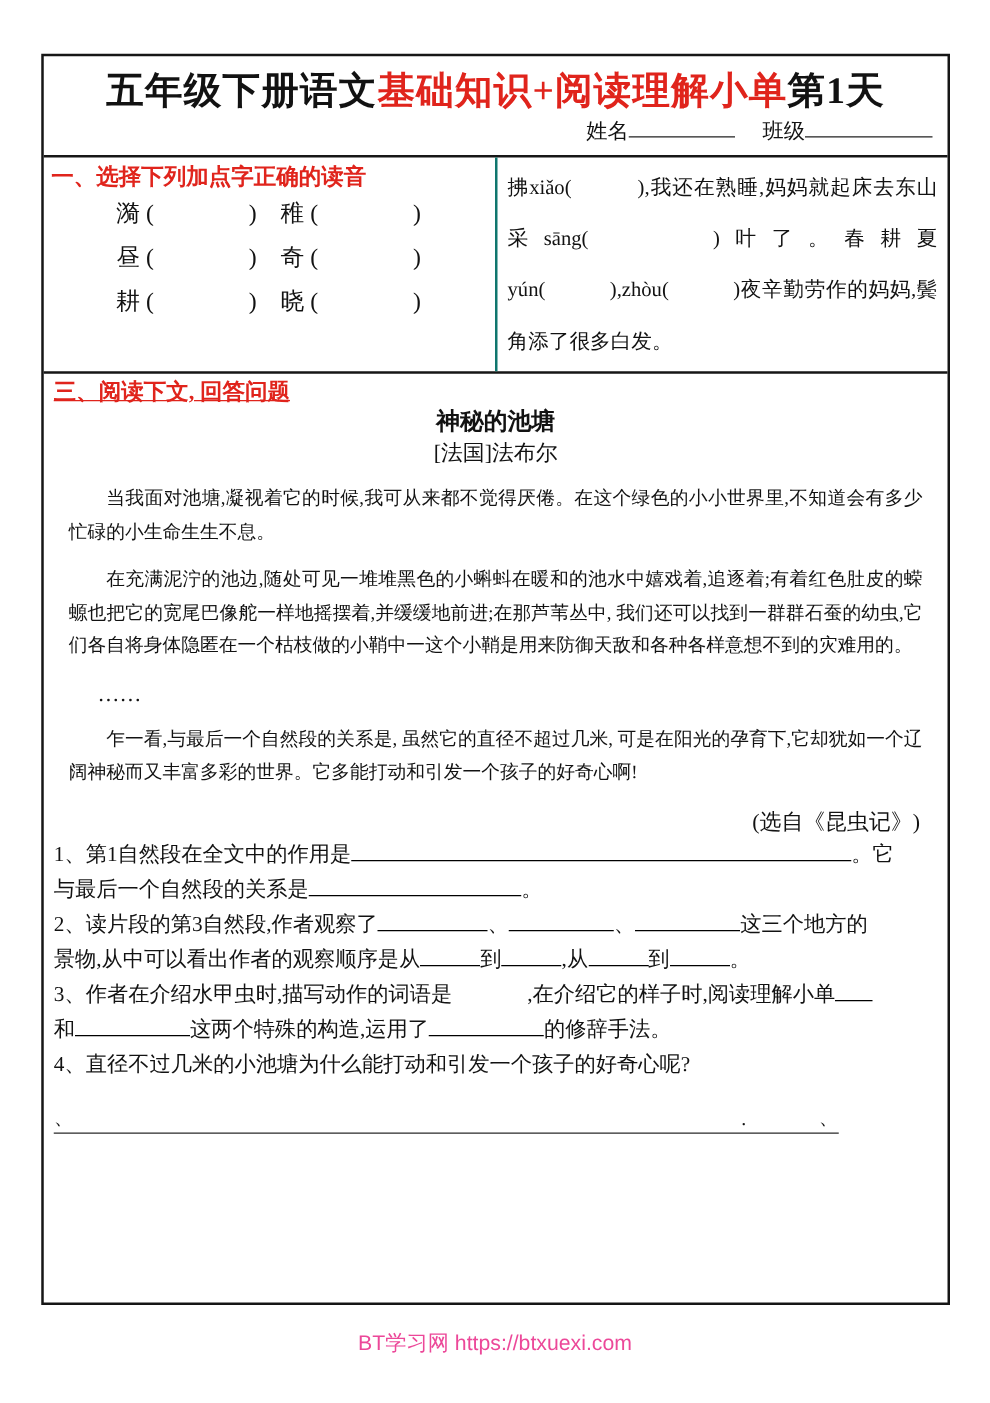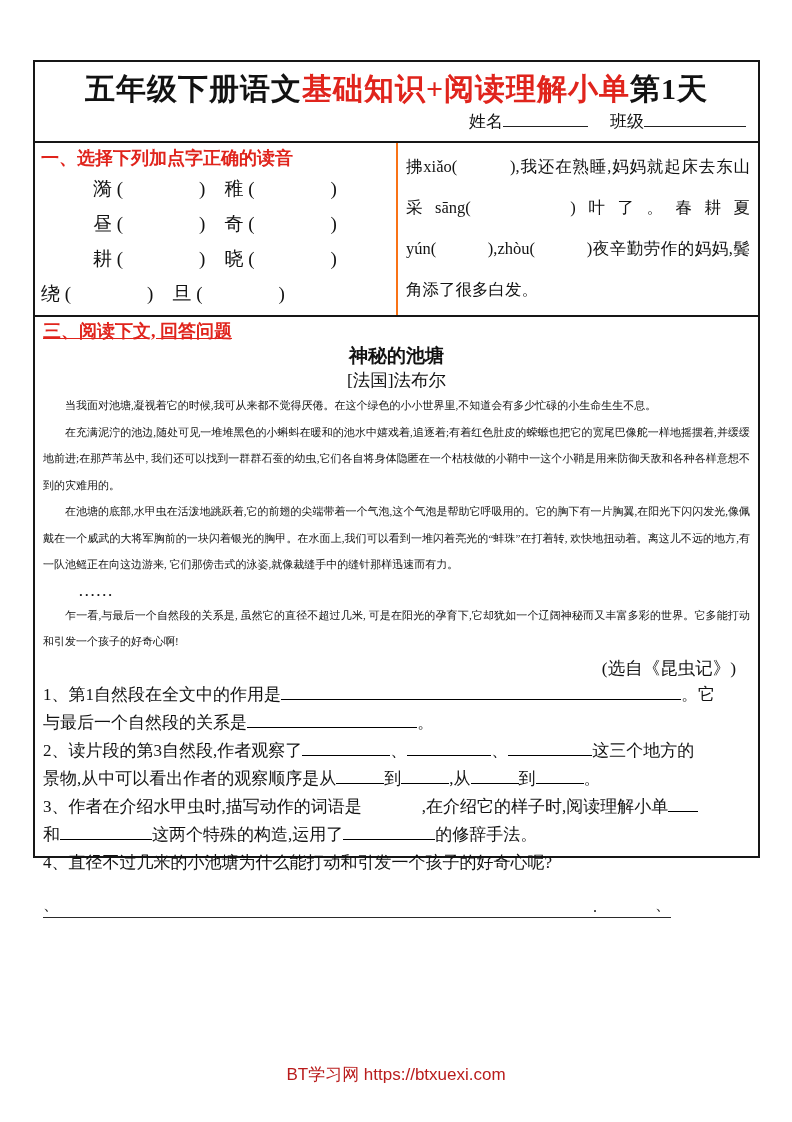--- a/index.html
+++ b/index.html
@@ -1,58 +1,58 @@
 <!DOCTYPE html>
 <html><head>
 <meta charset="utf-8">
 <style>
   html,body { margin:0; padding:0; background:#ffffff; }
   .sheet {
     position:relative; width:792px; height:1122px; background:#ffffff;
     font-family:"Liberation Serif", serif; color:#121212; overflow:hidden;
   }
   .frame {
-    position:absolute; left:33px; top:60px; width:727px; height:798px;
+    position:absolute; left:33px; top:43px; width:727px; height:1001px;
     border:2px solid #161616; box-sizing:border-box; background:#fff;
   }
   .doc-title { margin-top:7px; text-align:center; font-size:30px; font-weight:700; letter-spacing:1px; white-space:nowrap; }
   .doc-title .red { color:#e0241c; }
   .name-row { padding-right:12px; text-align:right; font-size:17px; }
   .u { display:inline-block; border-bottom:1.5px solid #222; height:15px; vertical-align:baseline; }
   .u85 { width:85px; margin-right:22px; } .u105 { width:102px; }
 
   .two-col { display:flex; margin-top:8px; border-top:2px solid #161616; border-bottom:2px solid #161616; }
-  .col-l { width:363px; border-right:2px solid #f97316; box-sizing:border-box; padding:3px 6px 4px 6px; }
+  .col-l { width:363px; border-right:2px solid #0f766e; box-sizing:border-box; padding:3px 6px 4px 6px; }
   .col-r { flex:1; box-sizing:border-box; padding:3px 8px 4px 8px; }
   .sec-head { color:#e0241c; font-weight:700; font-size:18px; line-height:25px; white-space:nowrap; }
   .pron-rows { font-size:19px; }
   .pron-row { line-height:35px; padding-left:52px; white-space:nowrap; }
   .pron-row.noindent { padding-left:0; }
   .pinyin-body { font-size:16.5px; line-height:41px; text-align:justify; }
 
   .sec3 { padding:2px 8px 0 8px; }
   .sec3 .sec-head { line-height:24px;text-decoration:underline; }
   .passage-title { text-align:center; font-weight:700; font-size:19px; line-height:25px; }
   .author { text-align:center; font-size:17.5px; line-height:24px; }
-  .para { font-size:11px; line-height:26.5px; text-align:justify; text-indent:2em; margin:0; }
+  .para { font-size:15px; line-height:26.5px; text-align:justify; text-indent:2em; margin:12px; }
   .ellipsis-line { font-size:17.5px; line-height:24px; text-indent:2em; }
   .source-line { text-align:right; font-size:17.5px; line-height:26px; padding-right:14px; }
   .qline { font-size:17px; line-height:28px; white-space:nowrap; }
   .blank { display:inline-block; border-bottom:1.3px solid #000; height:15px; vertical-align:baseline; }
   .gapsp { display:inline-block; height:15px; }
   .w400{width:400px} .w170{width:170px} .w88{width:88px} .w84{width:84px}
   .w48{width:48px} .w60{width:60px} .w30{width:30px} .w92{width:92px}
   .answer-line {
     margin-top:18px; width:628px; border-bottom:1.5px solid #2a2a2a;
     display:flex; align-items:flex-end; font-size:16px; padding-bottom:1px;
   }
   .answer-line .spacer { flex:1; }
   .answer-line .m3 { margin-left:58px; }
   .footer { position:absolute; left:0; top:1063px; width:100%; text-align:center;
-    color:#b91c1c; font-size:17px; font-family:"Liberation Sans", sans-serif; }
+    color:#ec4899; font-size:17px; font-family:"Liberation Sans", sans-serif; }
 </style>
 </head>
 <body>
 
 <div class="sheet">
   <div class="frame">
 
     <div class="doc-title">
       <span>五年级下册语文</span><span class="red">基础知识+阅读理解小单</span><span>第1天</span>
     </div>
@@ -61,35 +61,33 @@
       <span>姓名</span><span class="u u85"></span><span>班级</span><span class="u u105"></span>
     </div>
 
     <div class="two-col">
       <div class="col-l">
         <div class="sec-head">一、选择下列加点字正确的读音</div>
         <div class="pron-rows">
           <div class="pron-row">漪 (　　　　)　稚 (　　　　)</div>
           <div class="pron-row">昼 (　　　　)　奇 (　　　　)</div>
           <div class="pron-row">耕 (　　　　)　晓 (　　　　)</div>
-          <div class="pron-row noindent">绕 (　　　　)　旦 (　　　　)</div>
         </div>
       </div>
       <div class="col-r">
         <div class="pinyin-body">拂xiǎo(　　　),我还在熟睡,妈妈就起床去东山采sāng(　　　)叶了。春耕夏yún(　　　),zhòu(　　　)夜辛勤劳作的妈妈,鬓角添了很多白发。</div>
       </div>
     </div>
 
     <div class="sec3">
       <div class="sec-head">三、阅读下文, 回答问题</div>
       <div class="passage-title">神秘的池塘</div>
       <div class="author">[法国]法布尔</div>
       <p class="para">当我面对池塘,凝视着它的时候,我可从来都不觉得厌倦。在这个绿色的小小世界里,不知道会有多少忙碌的小生命生生不息。</p>
       <p class="para">在充满泥泞的池边,随处可见一堆堆黑色的小蝌蚪在暖和的池水中嬉戏着,追逐着;有着红色肚皮的蝾螈也把它的宽尾巴像舵一样地摇摆着,并缓缓地前进;在那芦苇丛中, 我们还可以找到一群群石蚕的幼虫,它们各自将身体隐匿在一个枯枝做的小鞘中一这个小鞘是用来防御天敌和各种各样意想不到的灾难用的。</p>
-      <p class="para">在池塘的底部,水甲虫在活泼地跳跃着,它的前翅的尖端带着一个气泡,这个气泡是帮助它呼吸用的。它的胸下有一片胸翼,在阳光下闪闪发光,像佩戴在一个威武的大将军胸前的一块闪着银光的胸甲。在水面上,我们可以看到一堆闪着亮光的“蚌珠”在打着转, 欢快地扭动着。离这儿不远的地方,有一队池鳐正在向这边游来, 它们那傍击式的泳姿,就像裁缝手中的缝针那样迅速而有力。</p>
       <div class="ellipsis-line">……</div>
       <p class="para">乍一看,与最后一个自然段的关系是, 虽然它的直径不超过几米, 可是在阳光的孕育下,它却犹如一个辽阔神秘而又丰富多彩的世界。它多能打动和引发一个孩子的好奇心啊!</p>
       <div class="source-line">(选自《昆虫记》)</div>
 
       <div class="qline">
         <span>1、第1自然段在全文中的作用是</span><span class="blank w400"></span><span>。它</span>
       </div>
       <div class="qline">
         <span>与最后一个自然段的关系是</span><span class="blank w170"></span><span>。</span>
       </div>

